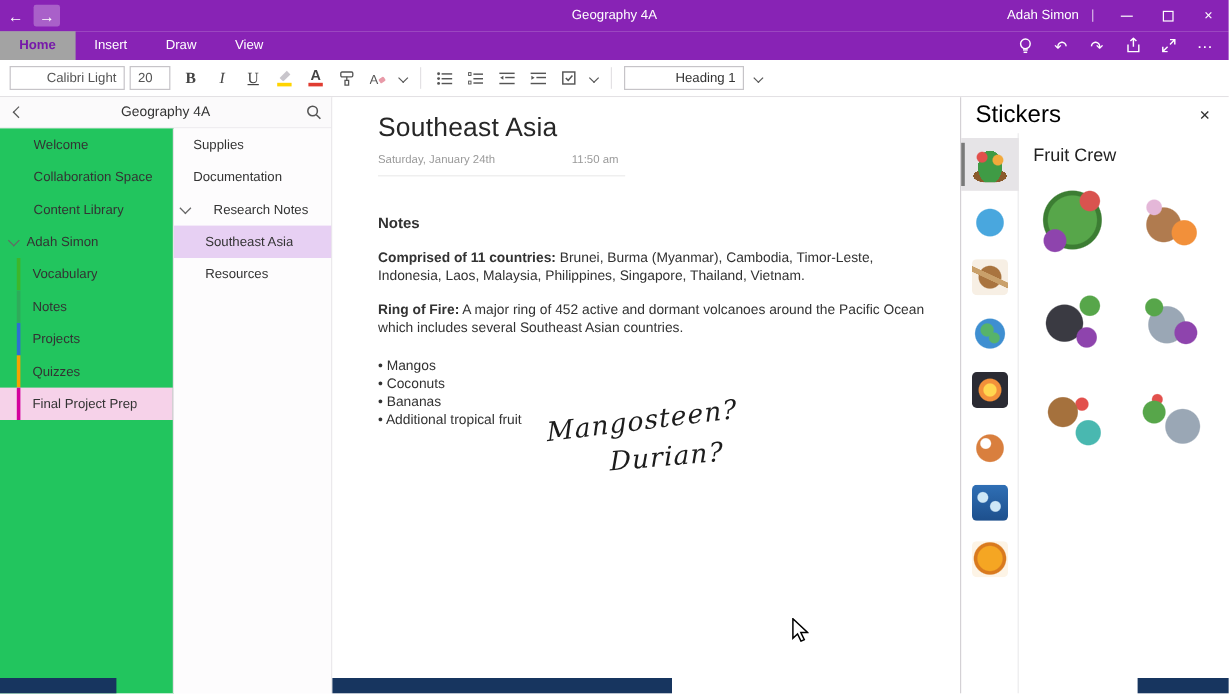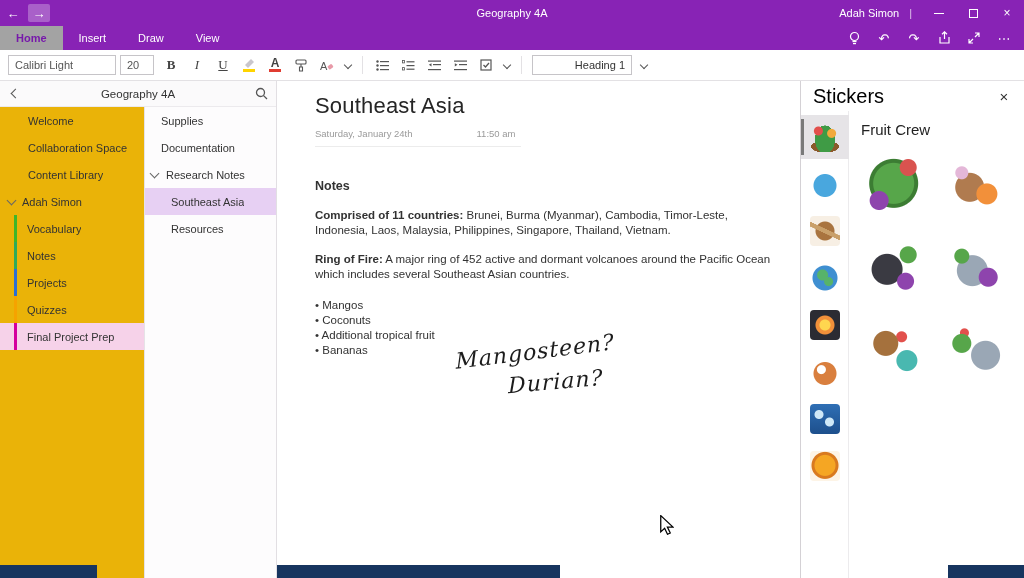--- a/index.html
+++ b/index.html
@@ -22,21 +22,21 @@
   .tabsrow{position:absolute;top:26px;left:0;right:0;height:24px;background:#8823b5;display:flex;align-items:stretch;color:#fff;font-size:11px;}
   .rtab{padding:0 16px;display:flex;align-items:center;cursor:default;}
   .rtab.active{background:#a3a3a3;color:#7719aa;font-weight:bold;}
   .ribbon-icons{position:absolute;right:8px;top:0;height:24px;display:flex;align-items:center;gap:6px;}
   .ric{width:24px;height:20px;display:flex;align-items:center;justify-content:center;font-size:13px;color:#fff;}
   .ric svg{display:block;}
 
   
   .toolbar{position:absolute;top:50px;left:0;right:0;height:31px;background:#fff;border-bottom:1px solid #e3e1e4;display:flex;align-items:center;padding-left:8px;font-size:11px;color:#444;}
   .combo{border:1px solid #c6c4c8;height:20px;display:flex;align-items:center;padding:0 6px;margin-right:4px;background:#fff;}
-  .combo.font{width:108px;color:#555;}
+  .combo.font{width:96px;color:#555;justify-content:flex-end;}
   .combo.size{width:34px;color:#555;}
   .tbtn{width:26px;height:24px;display:flex;align-items:center;justify-content:center;border-radius:2px;}
   .tbtn svg{display:block;}
   .bold{font-weight:bold;font-size:13px;font-family:"Liberation Serif",serif;}
   .ital{font-style:italic;font-size:13px;font-family:"Liberation Serif",serif;}
   .undl{text-decoration:underline;font-size:13px;font-family:"Liberation Serif",serif;}
   .fontcolor-a{font-size:12px;font-weight:bold;line-height:10px;display:block;text-align:center;}
   .fontcolor-bar{width:12px;height:3px;background:#e03c31;margin:1px auto 0;}
   .hl-bar{width:12px;height:3px;background:#ffd400;margin:1px auto 0;}
   .chev{width:6px;height:6px;border-right:1.4px solid #555;border-bottom:1.4px solid #555;transform:rotate(45deg);display:inline-block;}
@@ -46,32 +46,32 @@
 
   
   .body{position:absolute;top:81px;left:0;right:0;bottom:0;display:flex;}
   .leftarea{width:277px;border-right:1px solid #e2dfe3;display:flex;flex-direction:column;background:#fbfafb;}
   .panel-header{height:26px;display:flex;align-items:center;border-bottom:1px solid #eceaed;background:#fbfafb;font-size:11.5px;color:#333;}
   .ph-back{width:30px;display:flex;justify-content:center;}
   .chev-left{width:7px;height:7px;border-left:1.6px solid #555;border-bottom:1.6px solid #555;transform:rotate(45deg);}
   .ph-title{flex:1;text-align:center;}
   .ph-search{width:30px;display:flex;justify-content:center;}
   .cols{flex:1;display:flex;min-height:0;}
-  .sections{width:145px;border-right:1px solid #e6e3e7;background:#eab308;}
+  .sections{width:145px;border-right:1px solid #e6e3e7;background:#22c55e;}
   .pagescol{flex:1;background:#fdfcfd;}
   .row{height:27px;display:flex;align-items:center;font-size:11px;color:#333;position:relative;cursor:default;white-space:nowrap;overflow:hidden;}
   .row .lbl{overflow:hidden;text-overflow:ellipsis;}
   .row.toplevel{padding-left:28px;}
   .row.group{padding-left:8px;gap:7px;}
   .grp-chev{width:7px;height:7px;border-right:1.4px solid #666;border-bottom:1.4px solid #666;transform:rotate(45deg);margin-top:-3px;flex:0 0 auto;}
   .row.child{padding-left:14px;}
   .colorbar{width:3px;height:27px;margin-right:10px;flex:0 0 auto;}
   .row.sel-section{background:#f6d2e9;}
   .pagescol .row{padding-left:16px;}
-  .pagescol .row.group{padding-left:6px;gap:8px;}
+  .pagescol .row.group{padding-left:6px;gap:20px;}
   .pagescol .row.child{padding-left:26px;}
   .pagescol .row.sel-page{background:#e7d0f3;}
 
   
   .content{flex:1;background:#fff;position:relative;overflow:hidden;}
   .page-inner{padding:12px 0 0 38px;}
   .page-title{font-size:22px;font-weight:300;color:#262626;font-family:"Liberation Sans",sans-serif;letter-spacing:.2px;}
   .page-meta{margin-top:9px;font-size:9.5px;color:#9a9a9a;display:flex;gap:64px;padding-bottom:7px;border-bottom:1px solid #ececec;width:206px;}
   .page-body{margin-top:32px;width:468px;font-size:11.5px;color:#323232;line-height:15px;}
   .pb-heading{font-weight:bold;font-size:12.5px;margin-bottom:14px;}
@@ -365,22 +365,22 @@
           <span>Saturday, January 24th</span>
           <span>11:50 am</span>
         </div>
         <div class="page-body">
           <div class="pb-heading">Notes</div>
           <div class="para"><b>Comprised of 11 countries:</b><span> Brunei, Burma (Myanmar), Cambodia, Timor-Leste, Indonesia, Laos, Malaysia, Philippines, Singapore, Thailand, Vietnam.</span></div>
           <div class="para"><b>Ring of Fire:</b><span> A major ring of 452 active and dormant volcanoes around the Pacific Ocean which includes several Southeast Asian countries.</span></div>
           <div class="bullets">
             <div class="bullet">Mangos</div>
             <div class="bullet">Coconuts</div>
+            <div class="bullet">Bananas</div>
             <div class="bullet">Additional tropical fruit</div>
-            <div class="bullet">Bananas</div>
           </div>
         </div>
       </div>
       <div class="ink ink1">Mangosteen?</div>
       <div class="ink ink2">Durian?</div>
     </div>
 
     <div class="stickers">
       <div class="stk-header">
         <span class="stk-title">Stickers</span>

